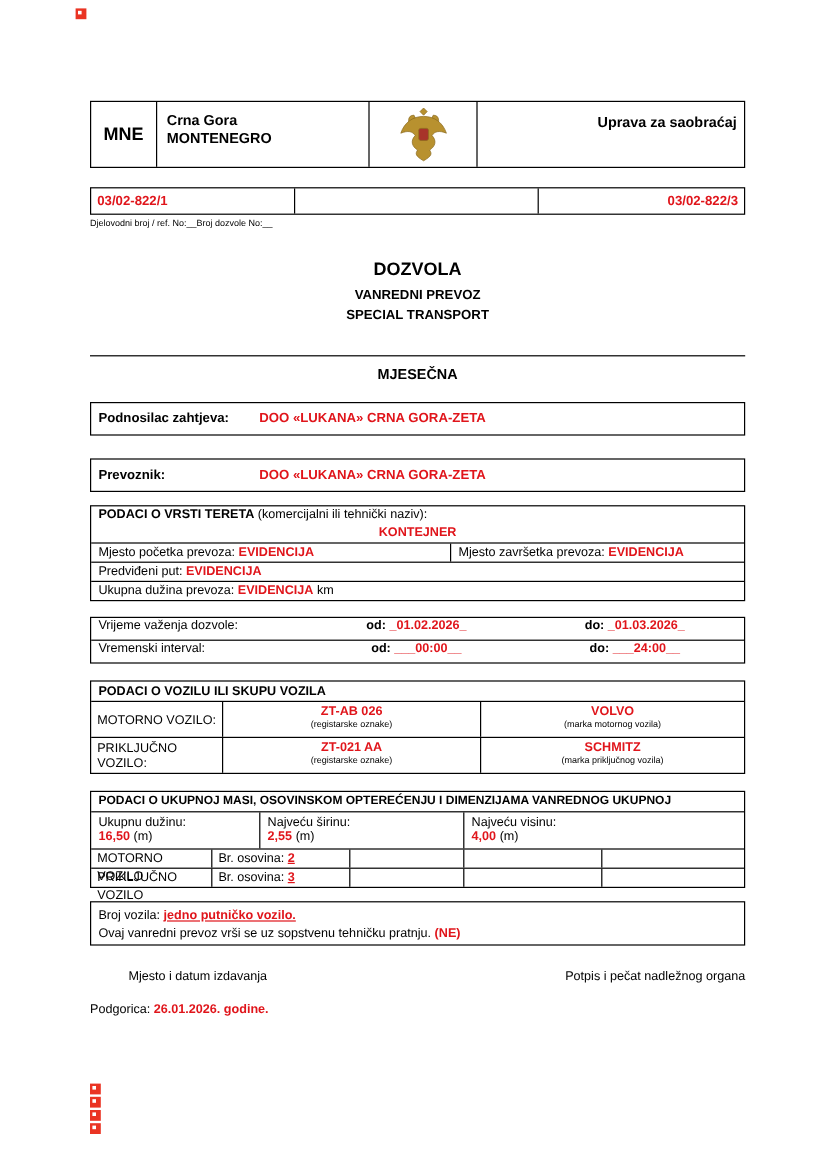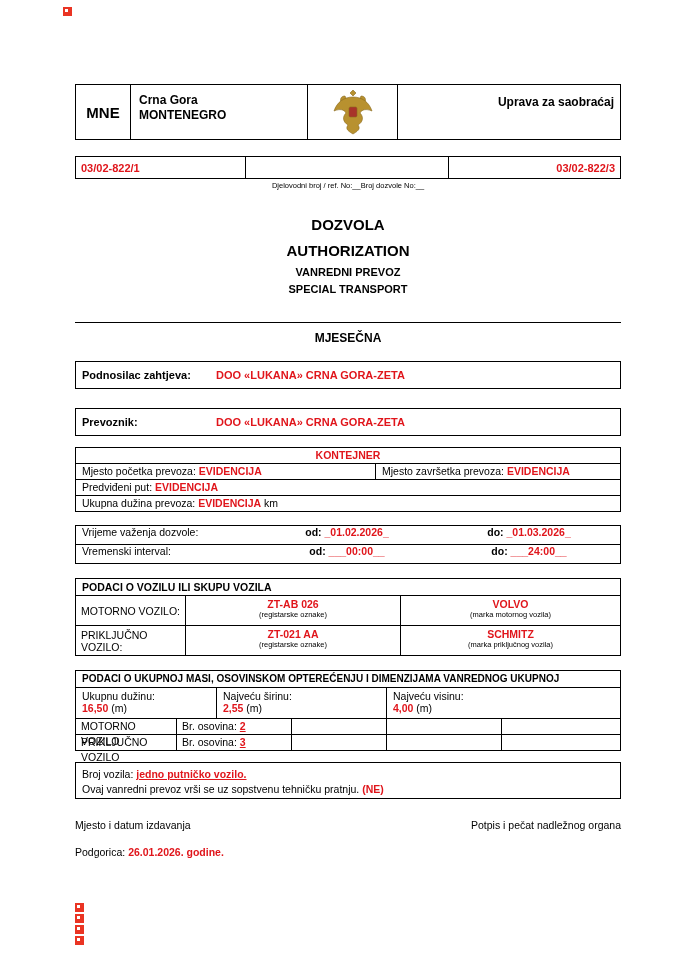--- a/index.html
+++ b/index.html
@@ -29,21 +29,21 @@
   .hcell-country { width:177px; border-right:1px solid #000; padding:8px 0 0 8px; font-weight:bold; font-size:12px; line-height:15px; }
   .hcell-crest { width:90px; border-right:1px solid #000; display:flex; align-items:center; justify-content:center; }
   .hcell-agency { flex:1; display:flex; align-items:flex-start; justify-content:flex-end; padding:10px 6px 0 0; font-weight:bold; font-size:12px; }
 
   
   .refs-box { display:flex; border:1px solid #000; height:21px; margin-top:16px; }
   .rcell { box-sizing:border-box; display:flex; align-items:center; }
   .rcell-left  { width:170px; border-right:1px solid #000; padding-left:5px; }
   .rcell-mid   { width:203px; border-right:1px solid #000; }
   .rcell-right { flex:1; justify-content:flex-end; padding-right:5px; }
-  .refs-captions { display:flex; justify-content:center; margin-top:2px; }
+  .refs-captions { display:flex; justify-content:flex-start; margin-top:2px; }
 
   
   .titles { text-align:center; margin-top:22px; }
   .title-lg { font-size:15px; font-weight:bold; line-height:26px; }
   .title-sm { font-size:11px; font-weight:bold; line-height:17px; }
   .rule { border-top:1px solid #000; margin-top:24px; }
   .period { text-align:center; font-weight:bold; font-size:12px; margin-top:8px; }
 
   
   .lv-box { border:1px solid #000; height:28px; display:flex; align-items:center; box-sizing:border-box; }
@@ -87,21 +87,21 @@
   .axle-row { display:flex; height:15px; line-height:15px; }
   .axle-row.first { border-bottom:1px solid #000; }
   .ax-cell { box-sizing:border-box; padding-left:5px; }
   .ax-cell + .ax-cell { border-left:1px solid #000; }
   .ax1 { width:100px; } .ax2 { width:115px; } .ax3 { width:95px; } .ax4 { width:115px; } .ax5 { flex:1; }
 
   
   .escort-box { border:1px solid #000; margin-top:11px; padding:4px 6px; font-size:10.5px; line-height:15px; height:37px; box-sizing:border-box; }
 
   
-  .footer-row { display:flex; justify-content:space-between; margin-top:20px; font-size:10.5px; }
+  .footer-row { display:flex; justify-content:space-between; margin-top:20px; font-size:10.5px;margin-left:32px; }
   .place-row { margin-top:15px; font-size:10.5px; }
 </style>
 </head>
 <body>
 
 <div class="page">
 
   <div class="marker" style="left:63px; top:7px;"></div>
 
   <div class="content">
@@ -131,39 +131,41 @@
       <div class="rcell rcell-mid"></div>
       <div class="rcell rcell-right red">03/02-822/3</div>
     </div>
     <div class="refs-captions">
       <span class="small">Djelovodni broj / ref. No:__</span>
       <span class="small">Broj dozvole No:__</span>
     </div>
 
     <div class="titles">
       <div class="title-lg">DOZVOLA</div>
-      <div class="title-lg">AUTHORIZATION</div>
       <div class="title-sm">VANREDNI PREVOZ</div>
       <div class="title-sm">SPECIAL TRANSPORT</div>
     </div>
 
     <div class="rule"></div>
     <div class="period">MJESEČNA</div>
 
     <div class="lv-box applicant-box">
       <span class="lbl">Podnosilac zahtjeva:</span>
       <span class="red">DOO «LUKANA» CRNA GORA-ZETA</span>
     </div>
 
     <div class="lv-box carrier-box">
       <span class="lbl">Prevoznik:</span>
       <span class="red">DOO «LUKANA» CRNA GORA-ZETA</span>
     </div>
 
     <div class="cargo-box">
+      <div class="cargo-row">
+        <b>PODACI O VRSTI TERETA</b><span> (komercijalni ili tehnički naziv):</span>
+      </div>
       <div class="cargo-row cargo-center bordered red">KONTEJNER</div>
       <div class="cargo-row cargo-split">
         <div class="c1">
           <span>Mjesto početka prevoza:</span>
           <span class="red">EVIDENCIJA</span>
         </div>
         <div class="c2">
           <span>Mjesto završetka prevoza:</span>
           <span class="red">EVIDENCIJA</span>
         </div>

